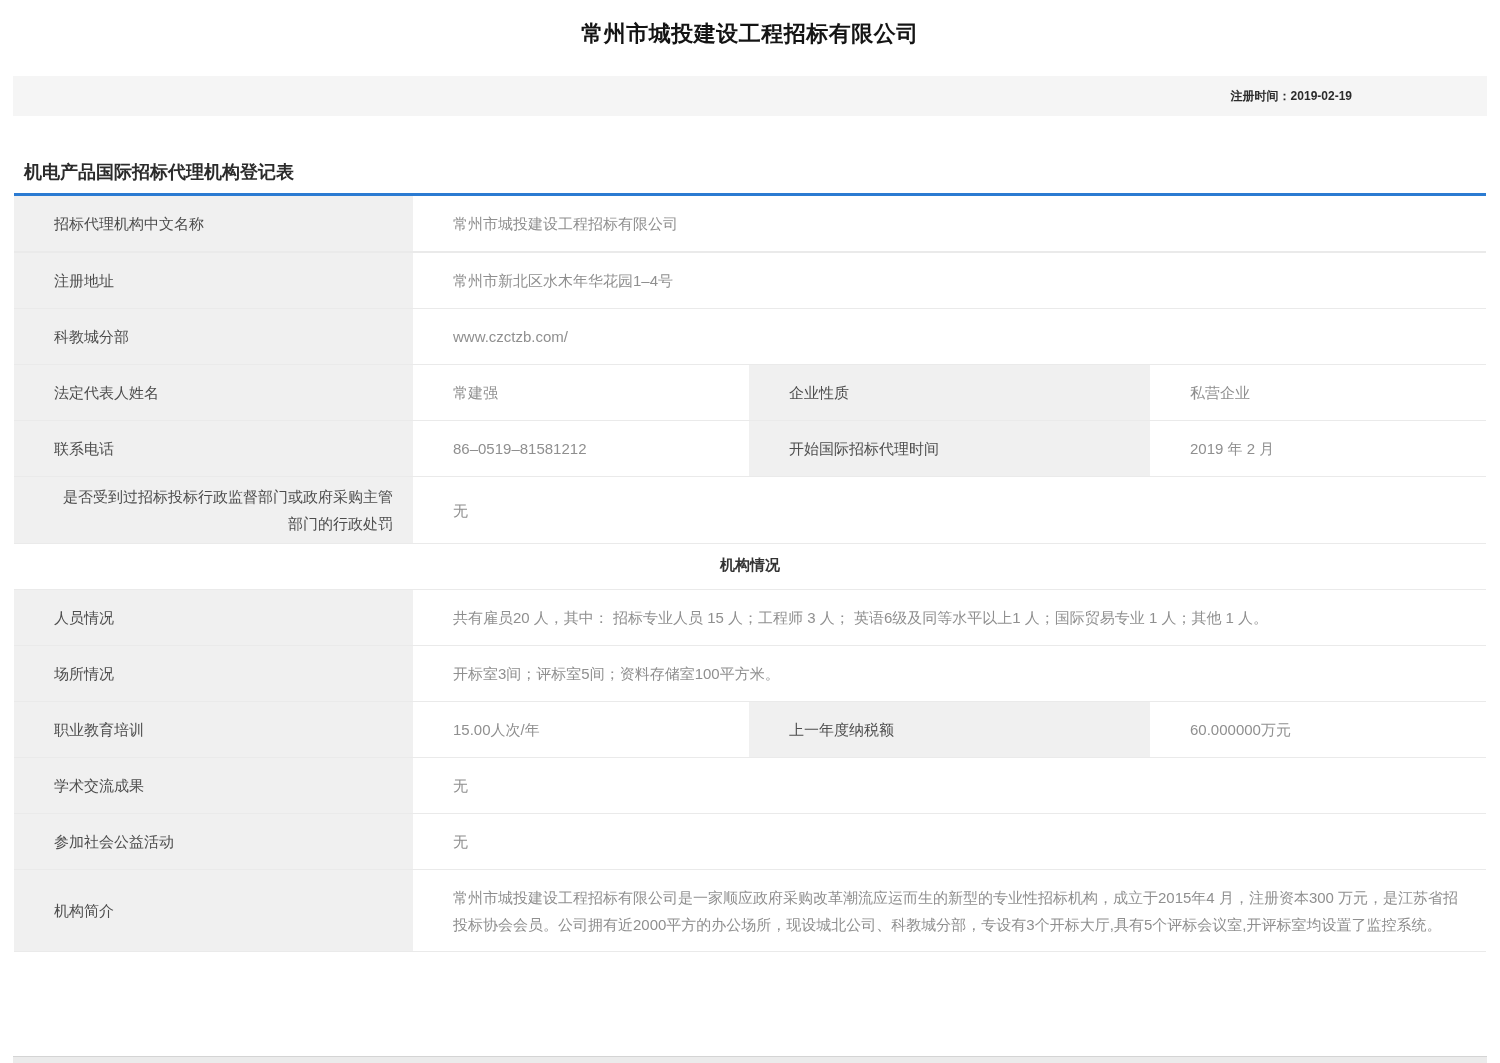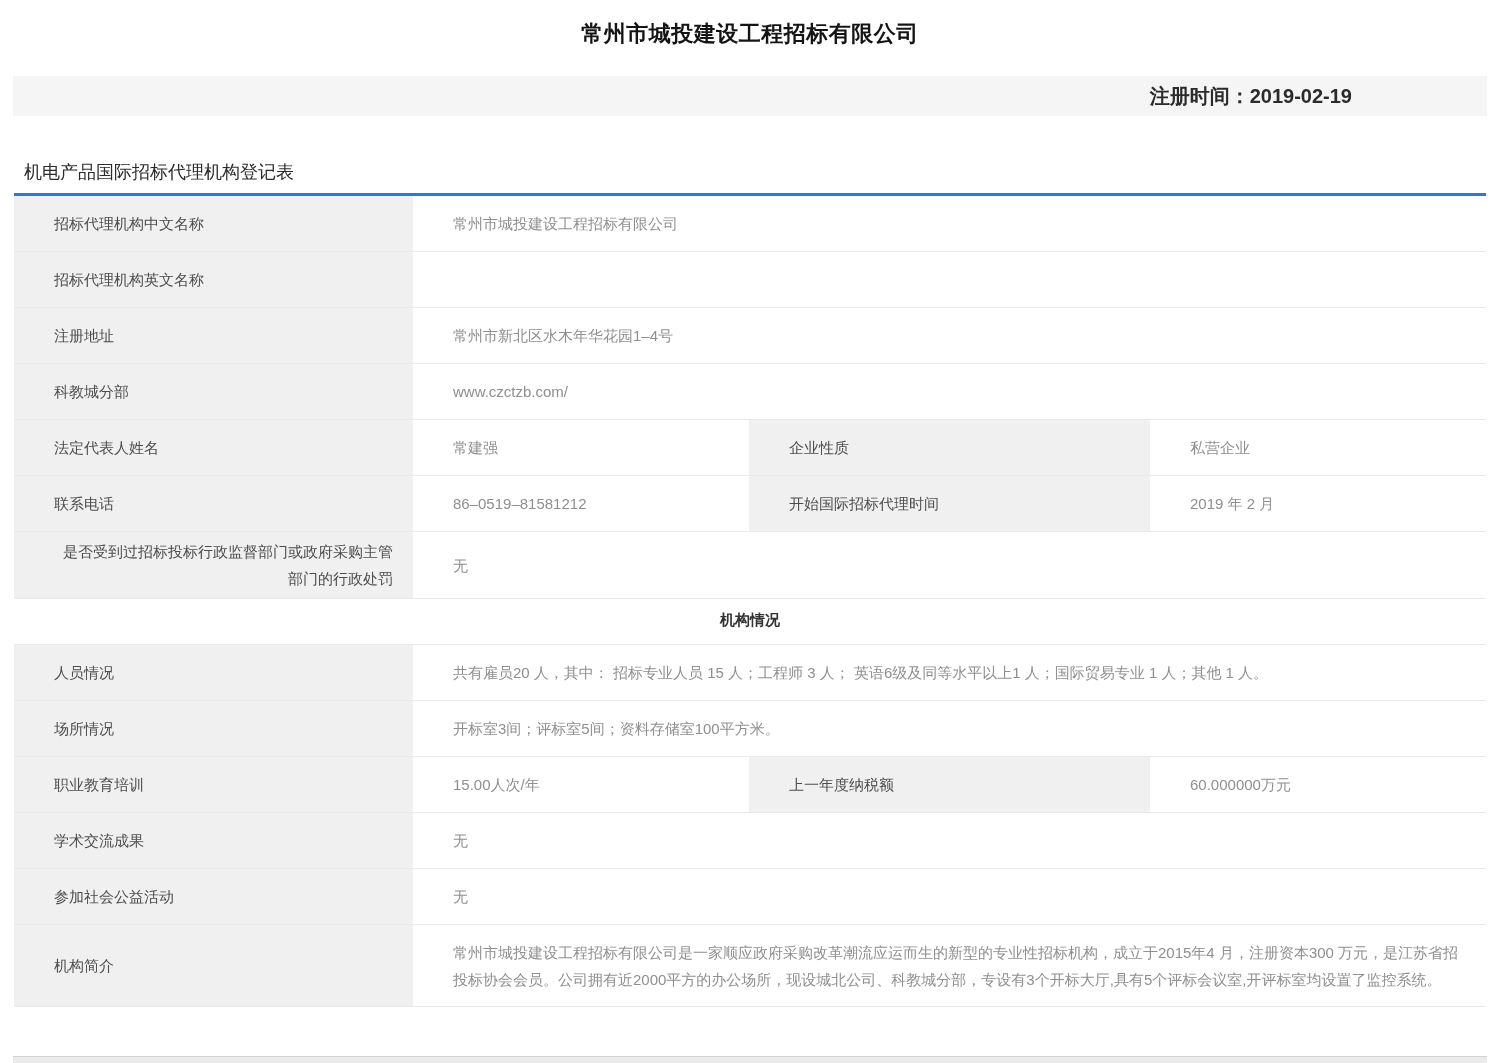--- a/index.html
+++ b/index.html
@@ -1,21 +1,21 @@
 <!DOCTYPE html>
 <html><head>
 <meta charset="utf-8">
 <style>
   * { margin:0; padding:0; box-sizing:border-box; }
   html,body { width:1500px; height:1063px; background:#ffffff; overflow:hidden; position:relative;
     font-family:"Liberation Sans","DejaVu Sans",sans-serif; }
   .page-title { margin-top:19px; text-align:center; font-size:22px; font-weight:bold; color:#141414; letter-spacing:0.5px; }
   .reg-bar { margin:27px 13px 0 13px; height:40px; background:#f5f5f5; display:flex; align-items:center; justify-content:flex-end; padding-right:135px; }
-  .reg-bar .reg-text { font-size:20px; font-weight:bold; color:#2b2b2b; }
-  .section-title { margin:44px 0 0 24px; font-size:18px; font-weight:normal; color:#2b2b2b; }
+  .reg-bar .reg-text { font-size:12px; font-weight:bold; color:#2b2b2b; }
+  .section-title { margin:44px 0 0 24px; font-size:18px; font-weight:bold; color:#2b2b2b; }
   .table { margin:9px 14px 0 14px; border-top:3px solid #2b7bd2; border-bottom:1px solid #eaeaea; }
   .row { display:grid; grid-template-columns:399px 336px 401px 336px; border-bottom:1px solid #eaeaea; }
   .row:last-child { border-bottom:none; }
   .cell { display:flex; align-items:center; min-height:55px; padding:6px 20px 6px 40px; font-size:15px; line-height:27px; }
   .cell.label { background:#f0f0f0; color:#4d4d4d;text-align:right; }
   .cell.value { background:#ffffff; color:#8f8f8f; }
   .cell.span-rest { grid-column:2 / 5; }
   .row.header-row { }
   .cell.header-cell { grid-column:1 / 5; justify-content:center; min-height:45px; font-weight:bold; color:#333333; background:#ffffff; padding:0;font-family:Liberation Mono, monospace; }
   .row.tall .cell { min-height:81px; }
@@ -33,21 +33,20 @@
 <div class="section-title">机电产品国际招标代理机构登记表</div>
 
 <div class="table">
 
   <div class="row">
     <div class="cell label">招标代理机构中文名称</div>
     <div class="cell value span-rest">常州市城投建设工程招标有限公司</div>
   </div>
 
   <div class="row">
-    <div class="cell label">招标代理机构英文名称</div>
   </div>
 
   <div class="row">
     <div class="cell label">注册地址</div>
     <div class="cell value span-rest">常州市新北区水木年华花园1–4号</div>
   </div>
 
   <div class="row">
     <div class="cell label">科教城分部</div>
     <div class="cell value span-rest">www.czctzb.com/</div>

